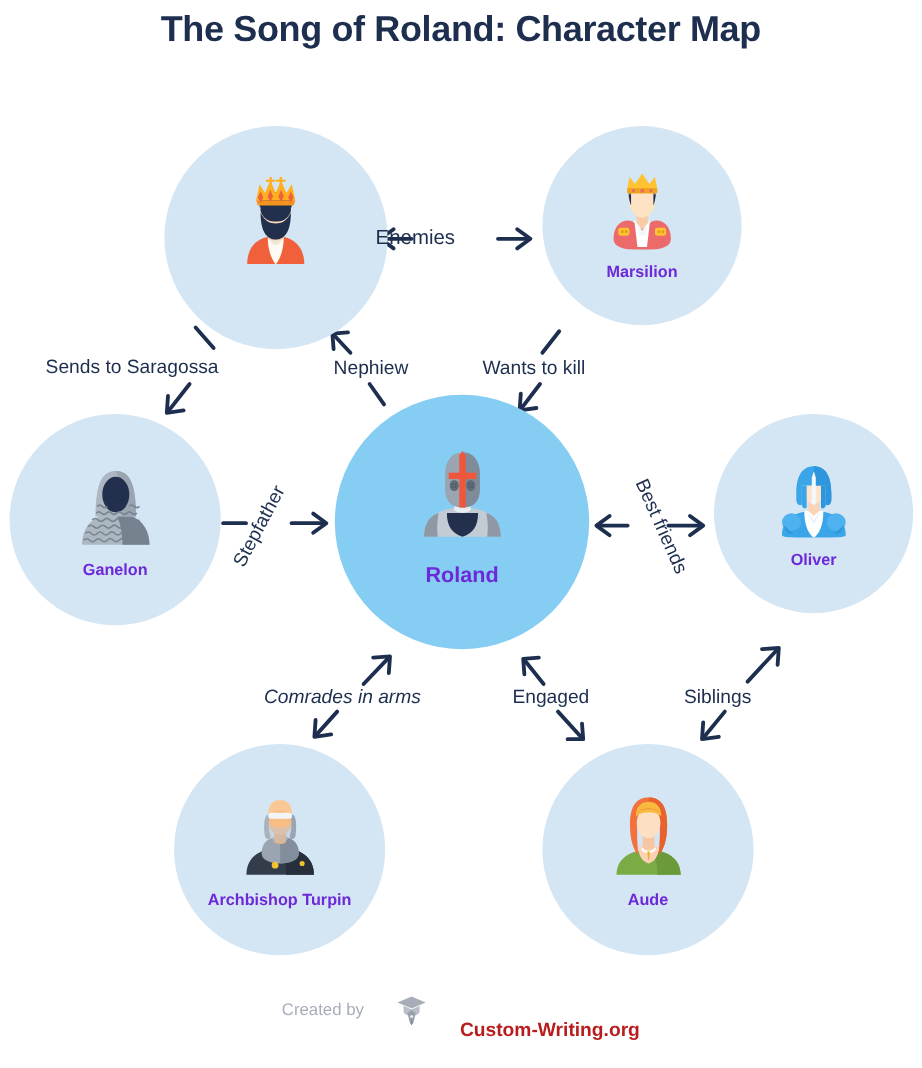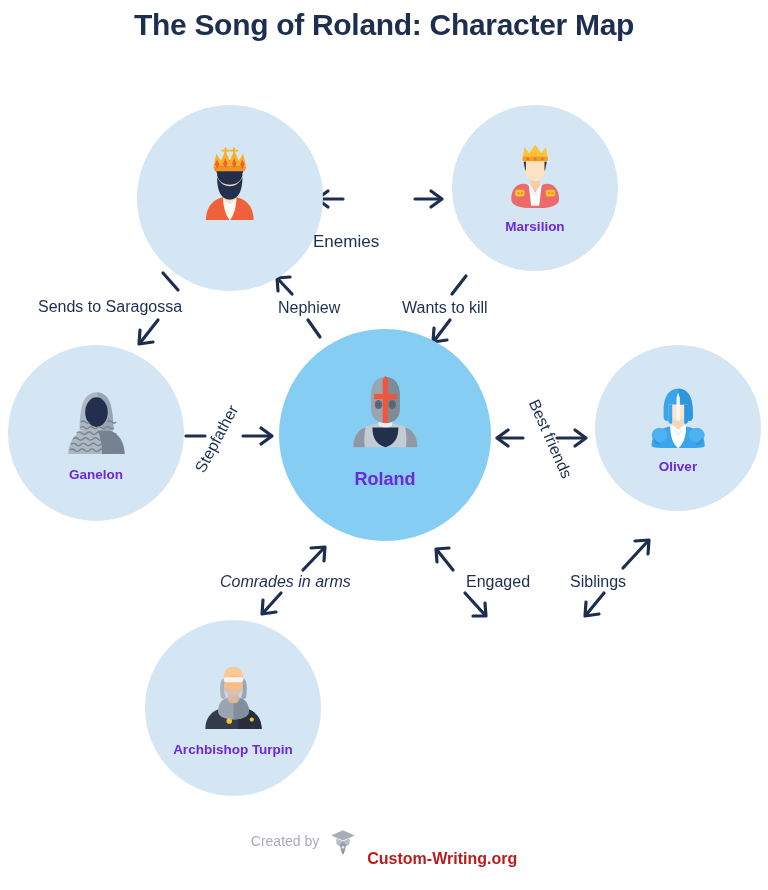--- a/index.html
+++ b/index.html
@@ -78,28 +78,28 @@
 
   
   .rel-label {
     position: absolute;
     font-size: 16px;
     color: #1d2e4f;
     white-space: nowrap;
   }
   .rel-label.rotated { transform-origin: center center; }
 
-  #rel-enemies        { left: 313px; top: 188px; font-size: 17px; margin-top: 44px; }
+  #rel-enemies        { left: 313px; top: 188px; font-size: 17px; }
   #rel-sends          { left: 38px;  top: 298px; }
   #rel-nephiew        { left: 278px; top: 299px; }
   #rel-wants          { left: 402px; top: 299px; }
   #rel-stepfather     { left: 180px; top: 430px; transform: rotate(-62deg); }
   #rel-bestfriends    { left: 508px; top: 430px; transform: rotate(66deg); }
   #rel-comrades       { left: 220px; top: 573px; font-style: italic; }
-  #rel-engaged        { left: 427px; top: 573px; margin-left: 39px; }
+  #rel-engaged        { left: 427px; top: 573px; }
   #rel-siblings       { left: 570px; top: 573px; }
 
   
   #arrows {
     position: absolute;
     left: 0; top: 0;
     width: 768px; height: 890px;
     pointer-events: none;
   }
   #arrows path, #arrows line { stroke: #1d2e4f; stroke-width: 3.2; fill: none;
@@ -109,21 +109,21 @@
 
   
   #footer {
     position: absolute;
     left: 0;
     bottom: 22px;
     width: 768px;
     display: flex;
     align-items: center;
     justify-content: center;
-    gap: 10px;
+    gap: 26px;
   }
   #footer-created { font-size: 14px; color: #a8adb8; }
   #footer-brand  { font-size: 16px; font-weight: bold; color: #b91c1c; margin-top: 36px; }
   #footer-logo   { width: 28px; height: 28px; display: block; }
 </style>
 </head>
 <body>
 
 <div id="canvas">
 
@@ -388,20 +388,45 @@
 
         <path d="M35 34 L35 58 C35 62 38 64 41 62 L41 34 Z" fill="#3aa5e8"></path>
         <path d="M59 34 L59 62 C62 64 65 62 65 58 L65 34 Z" fill="#2e96dc"></path>
 
         <path d="M47.5 24 L50 16 L52.5 24 L52.5 58 L47.5 58 Z" fill="#f2f8fc"></path>
       </svg>
     </div>
     <div class="node-label">Oliver</div>
   </div>
 
+  <div class="node" id="node-aude">
+    <div class="node-avatar">
+      <svg viewBox="0 0 100 100" width="100%" height="100%">
+
+        <path d="M12 100 C12 80 28 70 50 70 C72 70 88 80 88 100 Z" fill="#7aab45"></path>
+        <path d="M50 70 C72 70 88 80 88 100 L60 100 C62 86 56 74 50 70 Z" fill="#6b9a3b"></path>
+
+        <path d="M38 66 C38 78 43 84 50 86 C57 84 62 78 62 66 Z" fill="#fbd2b4"></path>
+
+        <path d="M43 52 h14 v14 c0 4 -14 4 -14 0 Z" fill="#f6c6a3"></path>
+
+        <path d="M28 40 C28 16 37 8 50 8 C63 8 72 16 72 40 C72 58 68 70 62 76 C64 58 64 40 62 32 L38 32 C36 40 36 58 38 76 C32 70 28 58 28 40 Z" fill="#f2713c"></path>
+        <path d="M50 8 C63 8 72 16 72 40 C72 58 68 70 62 76 C64 58 64 40 62 32 L50 32 Z" fill="#e8622e"></path>
+
+        <ellipse cx="50" cy="38" rx="14" ry="18" fill="#fde0c4"></ellipse>
+
+        <path d="M35 30 C35 18 42 13 50 13 C58 13 65 18 65 30 C58 24 42 24 35 30 Z" fill="#f9b93f"></path>
+        <path d="M36 26 C40 22 46 21 50 21 C54 21 60 22 64 26 C58 20 42 20 36 26 Z" fill="#f2713c"></path>
+
+        <path d="M42 68 C45 74 55 74 58 68" stroke="#ffffff" stroke-width="2.4" fill="none"></path>
+        <path d="M48.5 72 L51.5 72 L50.5 82 L49.5 82 Z" fill="#f2b01f"></path>
+      </svg>
+    </div>
+    <div class="node-label">Aude</div>
+  </div>
 
   <div class="rel-label" id="rel-enemies">Enemies</div>
   <div class="rel-label" id="rel-sends">Sends to Saragossa</div>
   <div class="rel-label" id="rel-nephiew">Nephiew</div>
   <div class="rel-label" id="rel-wants">Wants to kill</div>
   <div class="rel-label rotated" id="rel-stepfather">Stepfather</div>
   <div class="rel-label rotated" id="rel-bestfriends">Best friends</div>
   <div class="rel-label" id="rel-comrades">Comrades in arms</div>
   <div class="rel-label" id="rel-engaged">Engaged</div>
   <div class="rel-label" id="rel-siblings">Siblings</div>

